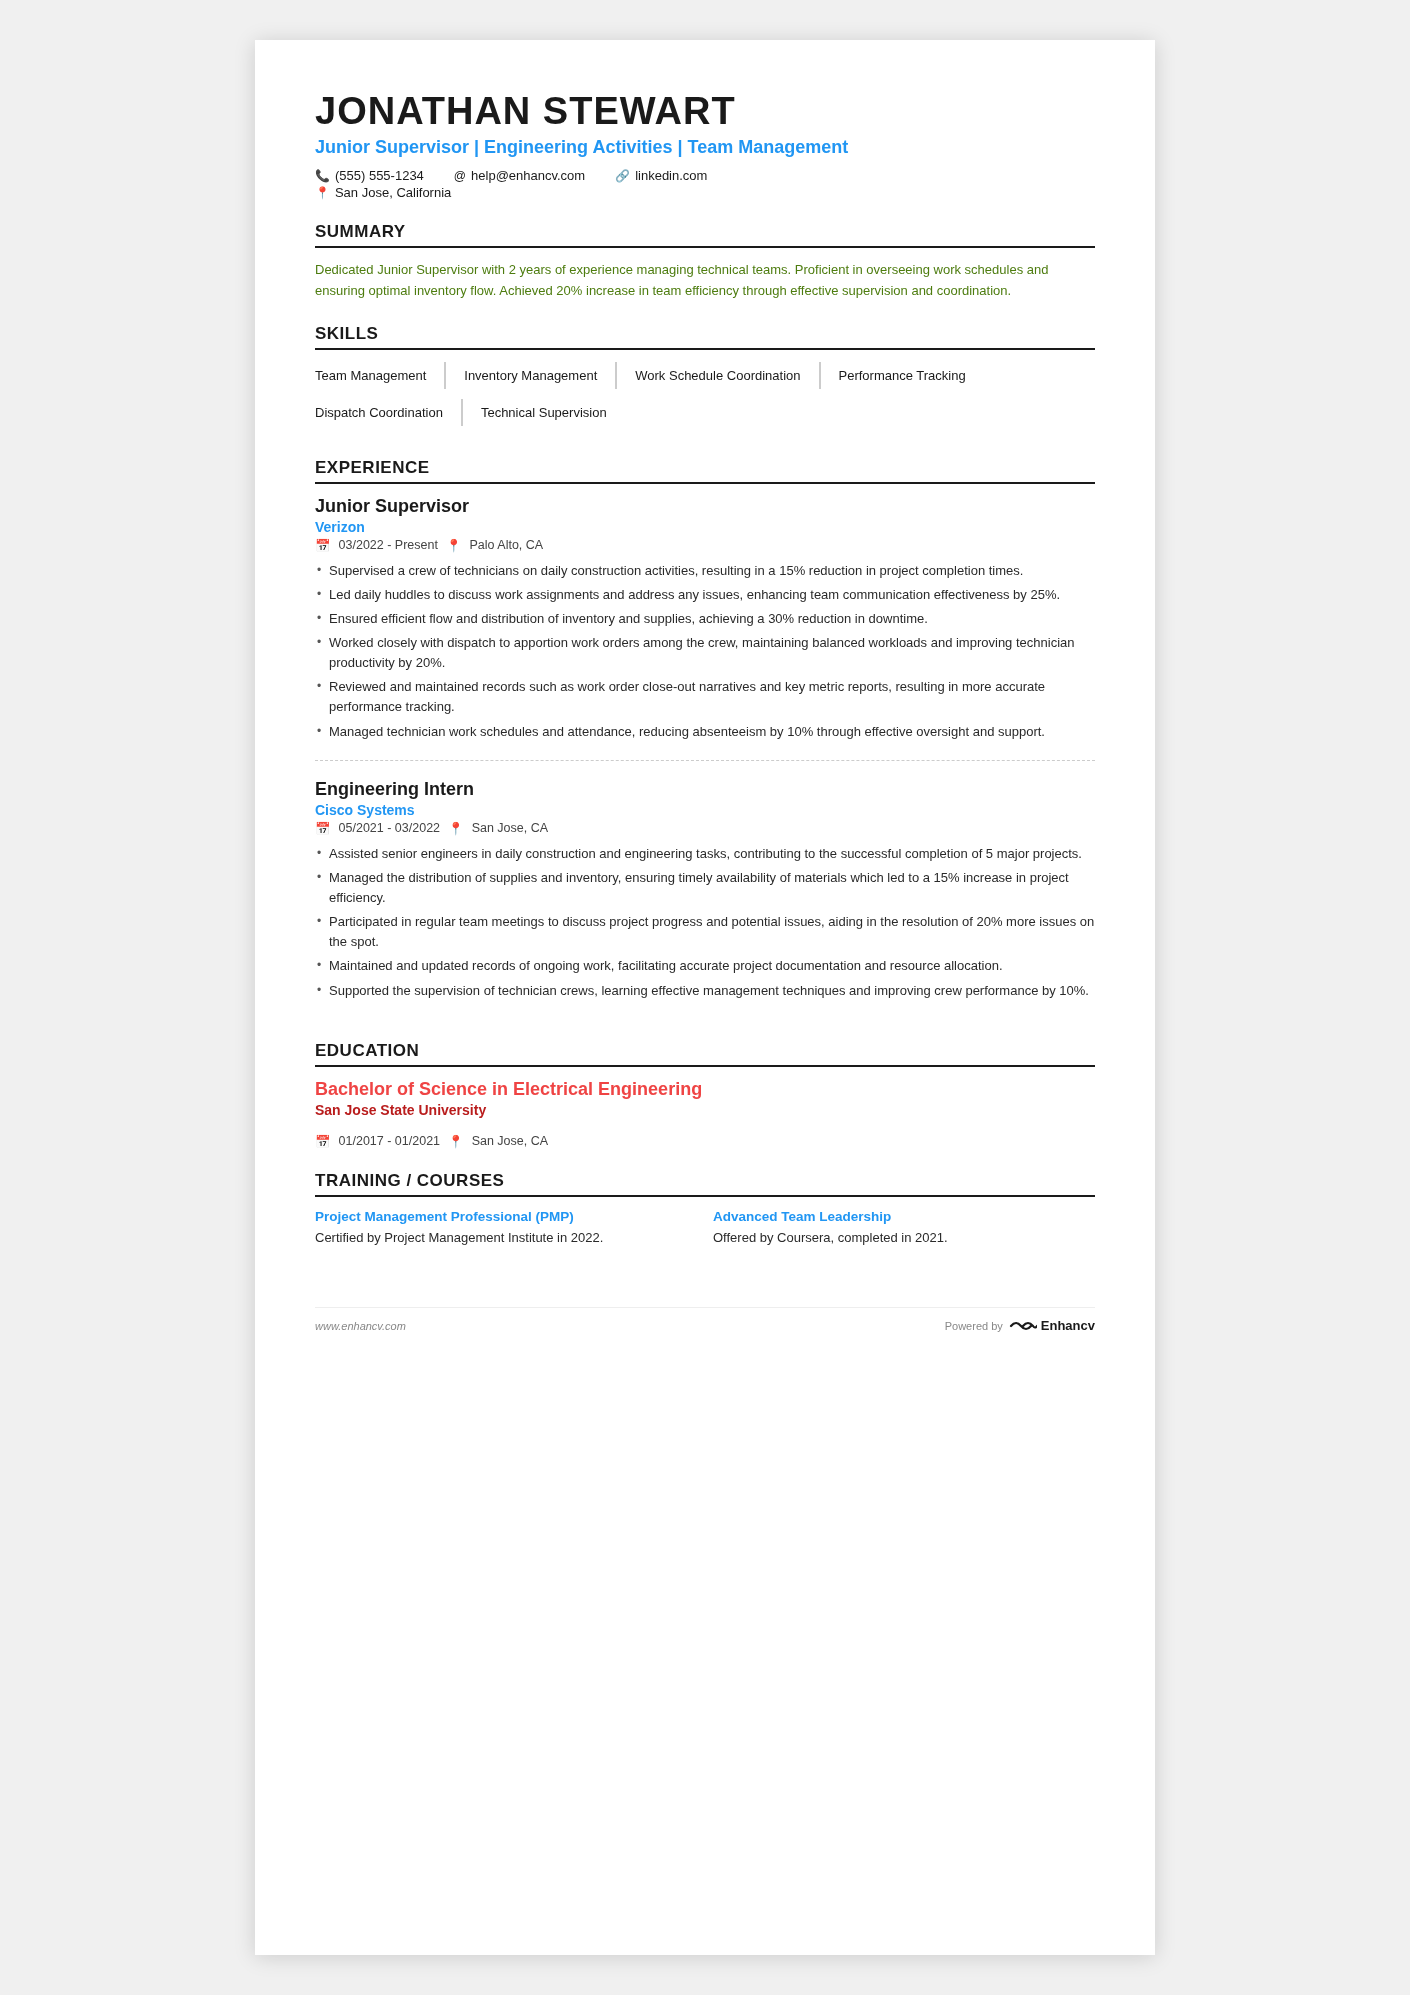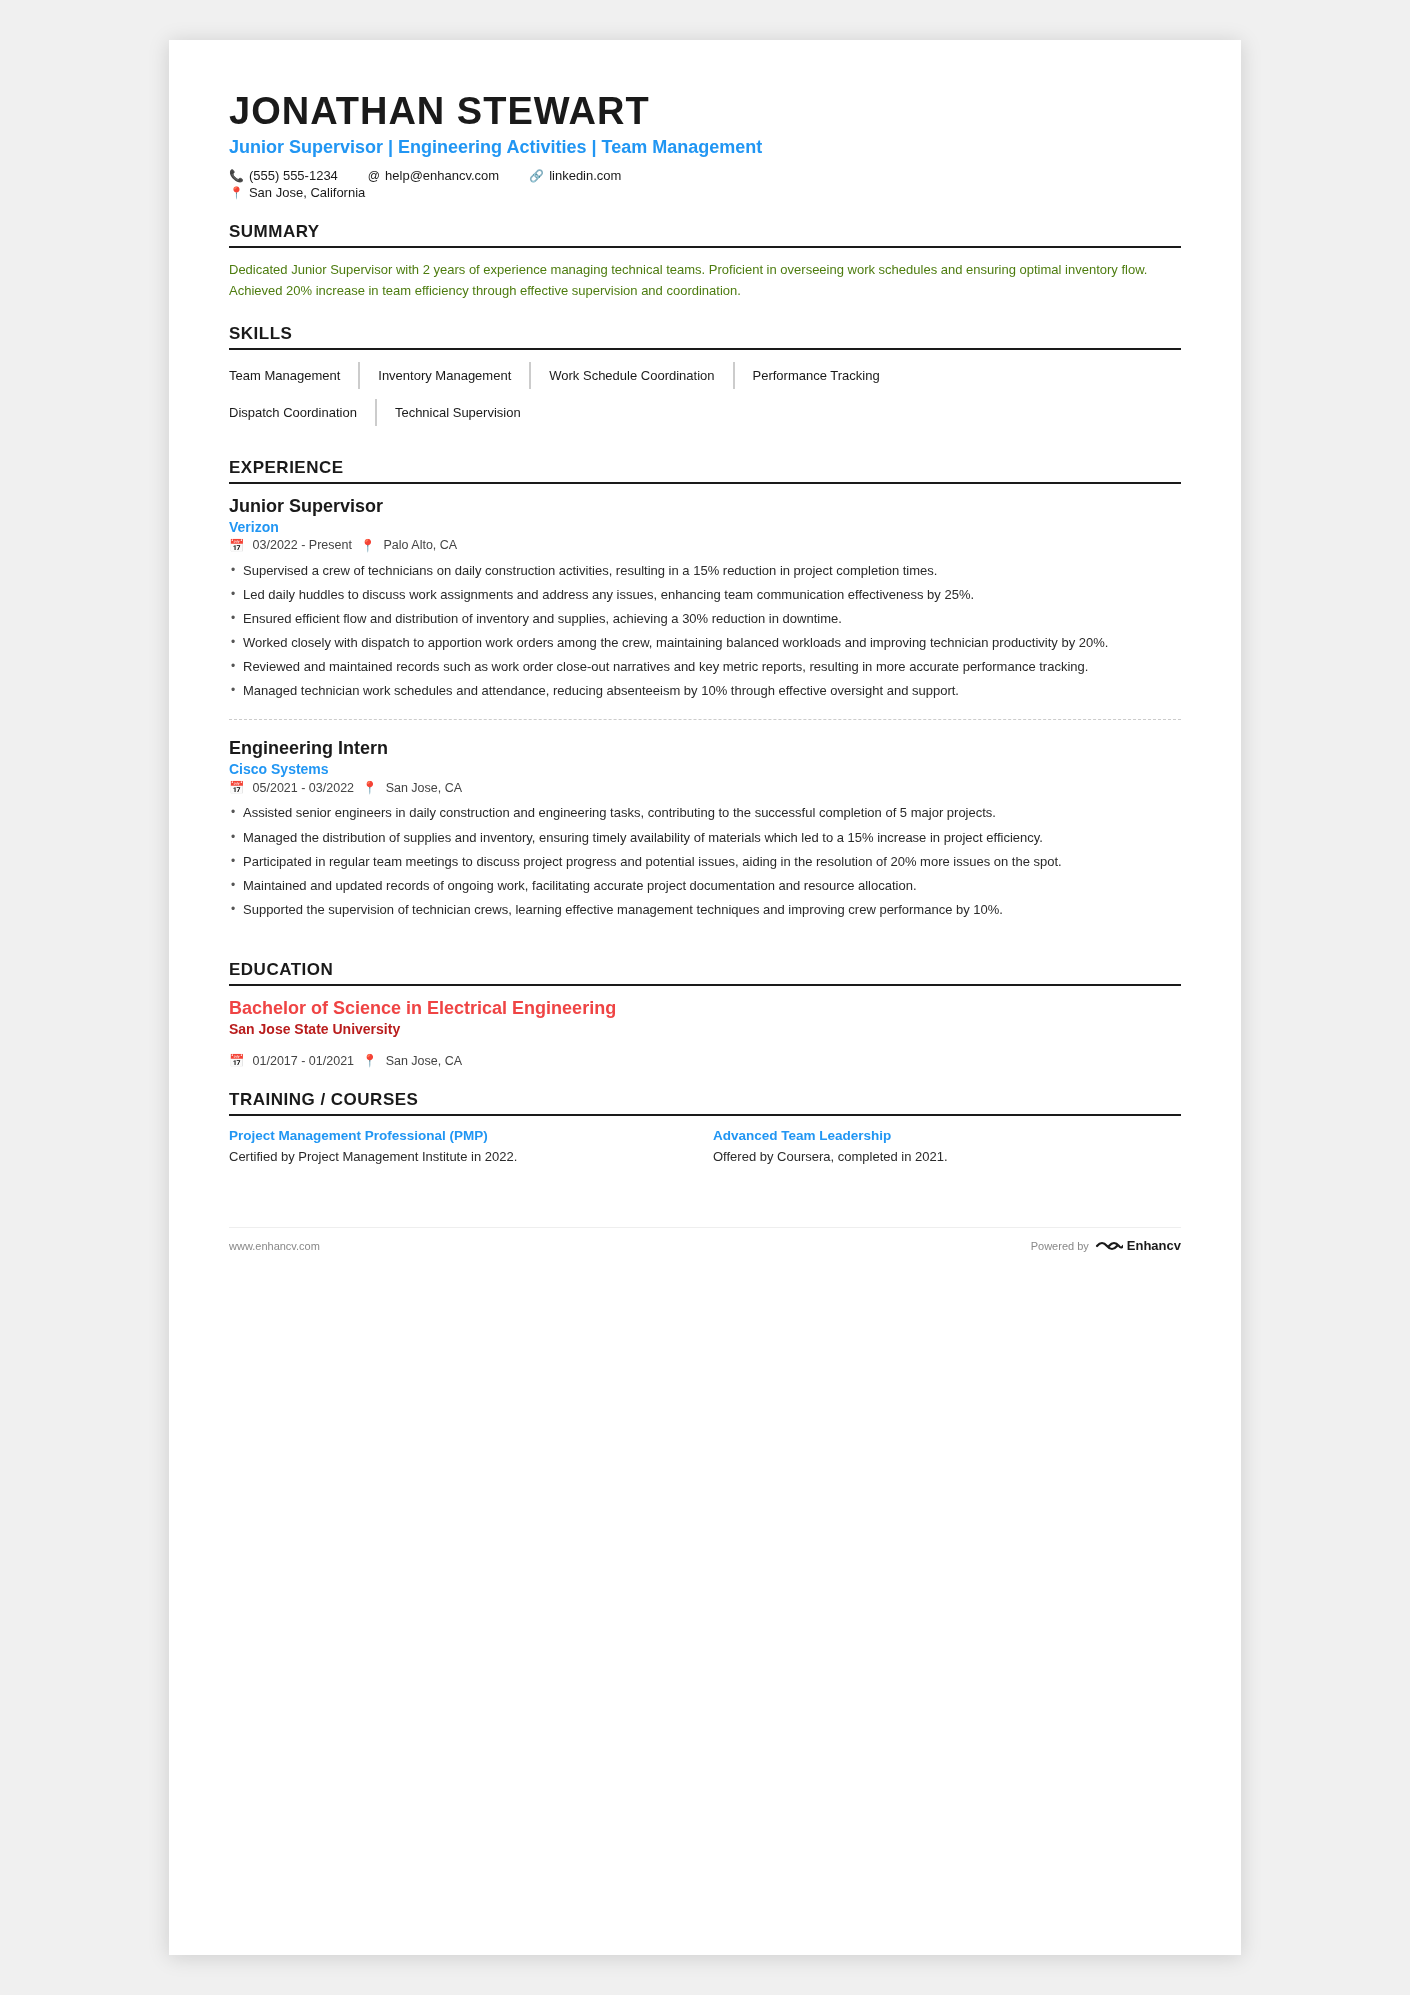--- a/index.html
+++ b/index.html
@@ -6,21 +6,21 @@
     body {
       font-family: 'Arial', sans-serif;
       background: #f0f0f0;
       display: flex;
       justify-content: center;
       padding: 40px 20px;
       min-height: 100vh;
     }
     .resume-wrapper {
       background: #ffffff;
-      width: 1072px;
+      width: 900px;
       min-height: 1300px;
       padding: 50px 60px 60px 60px;
       box-shadow: 0 2px 20px rgba(0,0,0,0.15);
       position: relative;
     }
     .header-name {
       font-size: 38px;
       font-weight: 900;
       color: #1a1a1a;
       letter-spacing: 1px;
@@ -185,20 +185,21 @@
       margin-top: 60px;
       display: flex;
       justify-content: space-between;
       align-items: center;
       border-top: 1px solid #eee;
       padding-top: 10px;
     }
     .footer-left {
       font-size: 11px;
       color: #888;
+      font-style: italic;
     }
     .footer-right {
       font-size: 11px;
       color: #888;
       display: flex;
       align-items: center;
       gap: 6px;
     }
     .enhancv-logo {
       display: flex;

